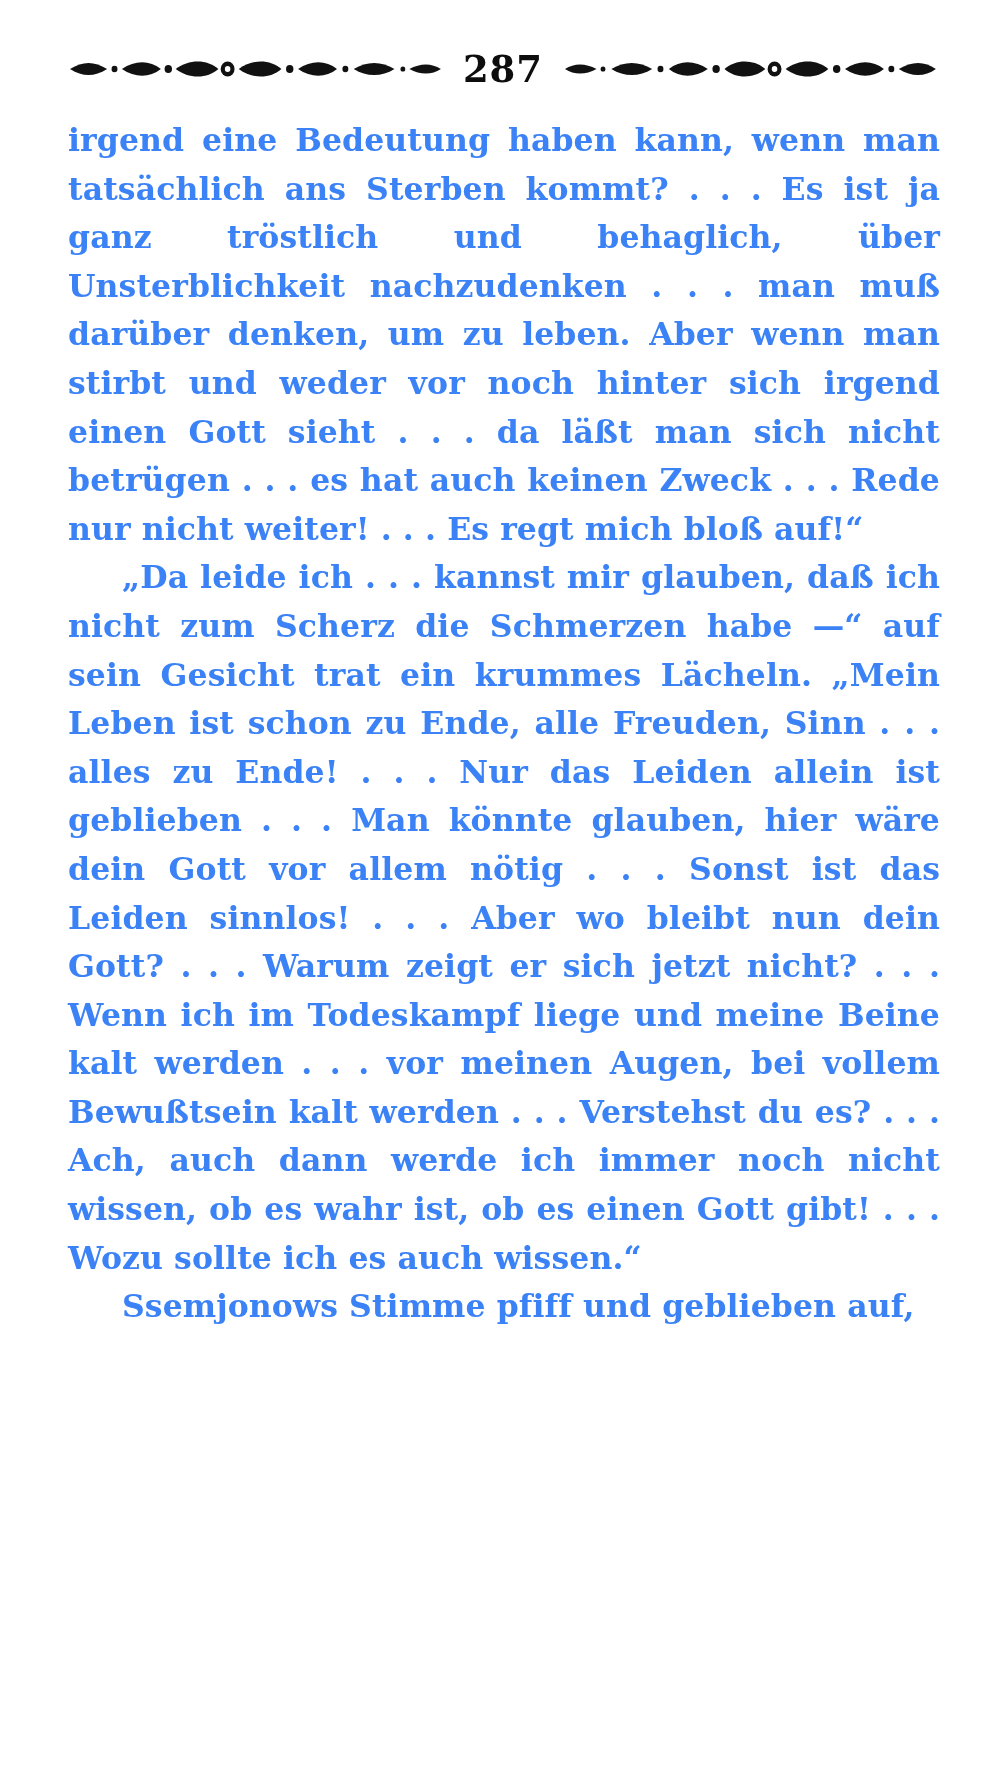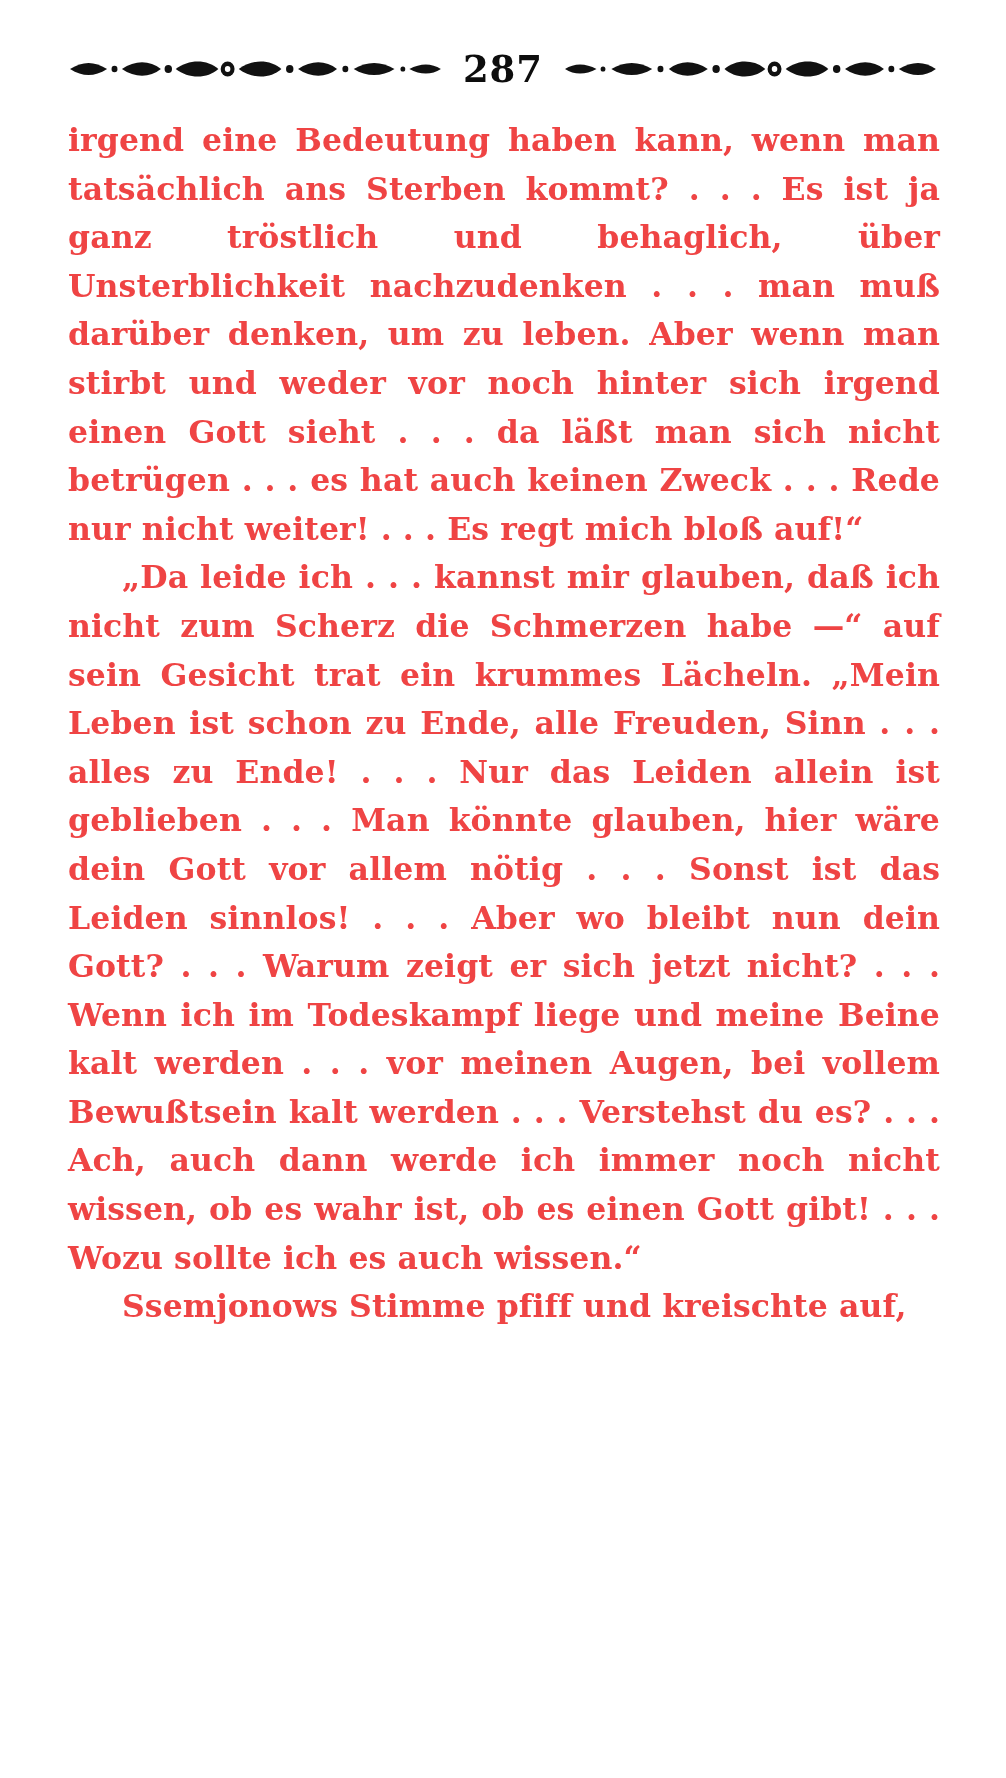--- a/index.html
+++ b/index.html
@@ -57,21 +57,21 @@
   .body-text {
     position: absolute;
     top: 116px;
     left: 68px;
     width: 872px;
   }
   .para {
     font-family: "DejaVu Serif", serif;
     font-size: 31.5px;
     line-height: 48.6px;
-    color: #ef4444;
+    color: #3b82f6;
     text-align: justify;
     text-justify: inter-word;
     margin: 0 0 0 0;
     letter-spacing: 0.1px;
     -webkit-font-smoothing: none;
   }
   .para.indent { text-indent: 54px; }
   .para.last-flush { text-align: justify; }
   
   .para {
@@ -128,16 +128,16 @@
           <path d="M360 13 C 374 5, 388 5, 400 13 C 388 21, 374 21, 360 13 Z"></path>
         </g>
       </svg>
     </div>
 
   </div>
 
   <div class="body-text">
     <p class="para">irgend eine Bedeutung haben kann, wenn man tatsächlich ans Sterben kommt? . . . Es ist ja ganz tröstlich und behaglich, über Unsterblichkeit nachzudenken . . . man muß darüber denken, um zu leben. Aber wenn man stirbt und weder vor noch hinter sich irgend einen Gott sieht . . . da läßt man sich nicht betrügen . . . es hat auch keinen Zweck . . . Rede nur nicht weiter! . . . Es regt mich bloß auf!“</p>
     <p class="para indent">„Da leide ich . . . kannst mir glauben, daß ich nicht zum Scherz die Schmerzen habe —“ auf sein Gesicht trat ein krummes Lächeln. „Mein Leben ist schon zu Ende, alle Freuden, Sinn . . . alles zu Ende! . . . Nur das Leiden allein ist geblieben . . . Man könnte glauben, hier wäre dein Gott vor allem nötig . . . Sonst ist das Leiden sinnlos! . . . Aber wo bleibt nun dein Gott? . . . Warum zeigt er sich jetzt nicht? . . . Wenn ich im Todeskampf liege und meine Beine kalt werden . . . vor meinen Augen, bei vollem Bewußtsein kalt werden . . . Verstehst du es? . . . Ach, auch dann werde ich immer noch nicht wissen, ob es wahr ist, ob es einen Gott gibt! . . . Wozu sollte ich es auch wissen.“</p>
-    <p class="para indent last-flush">Ssemjonows Stimme pfiff und kreischte auf,</p>
+    <p class="para indent last-flush">Ssemjonows Stimme pfiff und geblieben auf,</p>
   </div>
 
 </div>
 
 </body></html>

